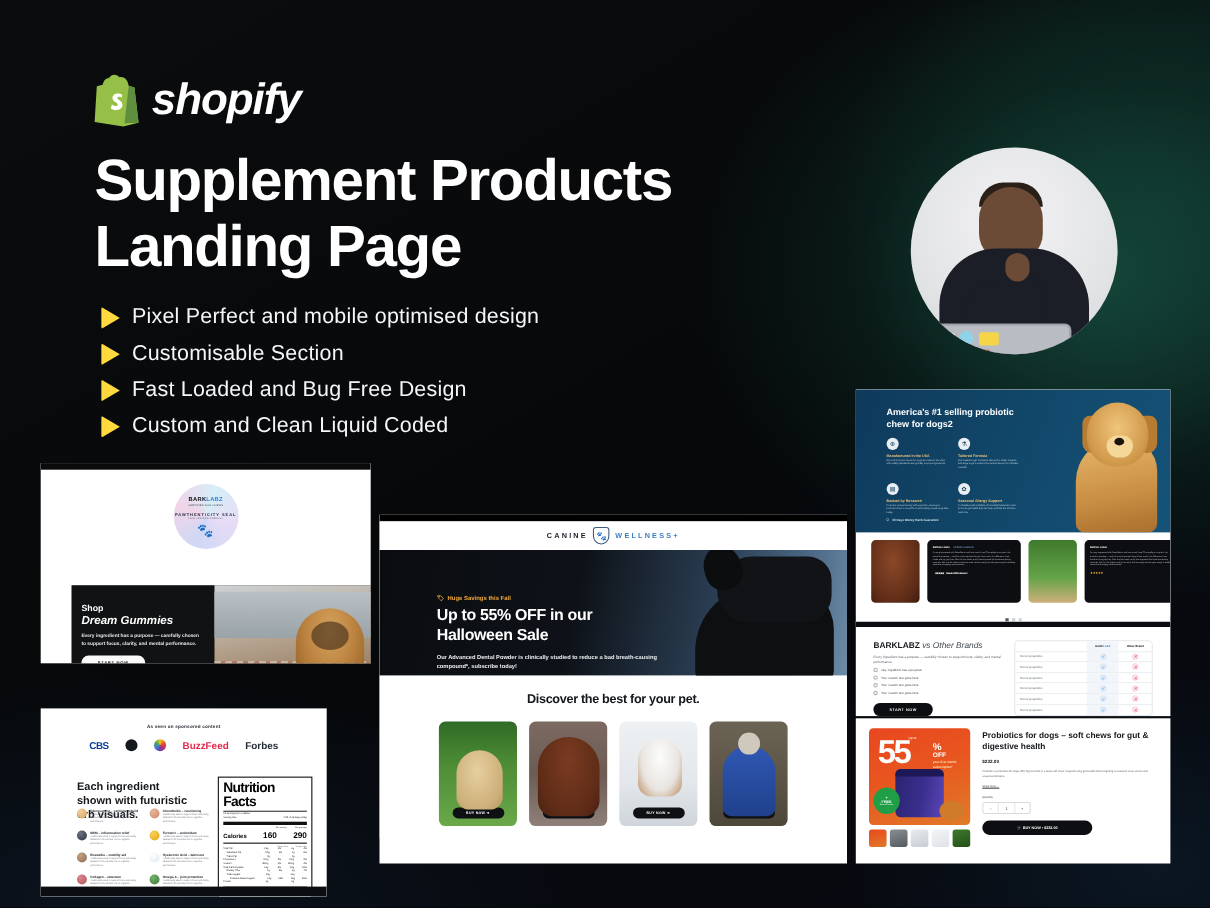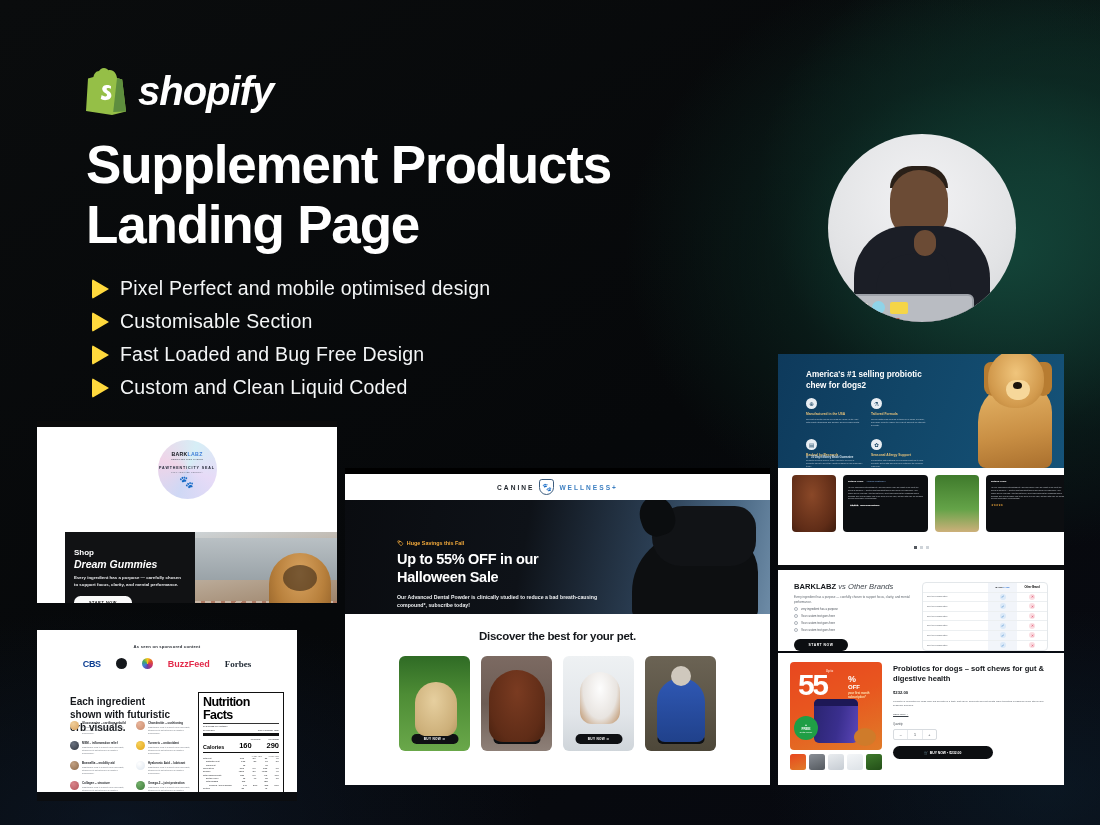--- a/index.html
+++ b/index.html
@@ -80,30 +80,30 @@
   .m1-k2 { font-size: 10.5px; font-style: italic; font-weight: bold; margin-top: 1px; }
   .m1-k3 { font-size: 4.4px; font-weight: bold; line-height: 1.5; margin-top: 5px; color: #e9eaec; width: 108px; }
   .m1-btn { margin-top: 8px; width: 58px; height: 13px; border-radius: 7px; background: #fafafa; color:#111; font-size: 3.8px; font-weight: bold; letter-spacing: .6px; display: flex; align-items: center; justify-content: center; }
   .m1-photo { flex: 1; background: linear-gradient(170deg,#cdd3d6 0%, #b7a693 45%, #8d6f52 100%); position: relative; }
   .dogA { position:absolute; right:6px; bottom:0; width:62px; height:74px; background:radial-gradient(ellipse at 50% 28%, #d7a25f 0%, #b8803c 55%, #8c5c26 100%); border-radius:34px 34px 16px 16px; }
   .dogA:after { content:''; position:absolute; left:14px; top:12px; width:34px; height:26px; background:#2c1d10; border-radius:50%; opacity:.55; }
   .m1-couch { position:absolute; left:0; top:6px; width:100%; height:42px; background:linear-gradient(180deg,#b9c0c4,#9aa3a8); }
   .m1-rug { position:absolute; left:0; bottom:0; width:100%; height:26px; background:repeating-linear-gradient(100deg,#c9b6a4 0 6px,#b07a63 6px 10px); }
 
   
-  #m2 { left: 37px; top: 630px; width: 260px; height: 171px; }
+  #m2 { left: 37px; top: 644px; width: 260px; height: 171px; }
   .m2-seen { text-align: center; font-size: 4.2px; font-weight: bold; color: #2b2f36; padding-top: 14px; letter-spacing: .2px; }
   .m2-logos { display: flex; align-items: center; justify-content: center; gap: 15px; margin-top: 9px; }
   .lg { font-size: 9px; font-weight: bold; }
   .lg-cbs { color: #0b3d91; letter-spacing: -.4px; }
   .lg-circ { width: 11px; height: 11px; border-radius: 50%; background: #15181c; }
   .lg-nbc { width: 11px; height: 11px; border-radius: 50%;
     background: conic-gradient(#f5c518, #e0542e, #c62f6c, #6b3fa0, #3f7fd8, #3fa85f, #f5c518); }
   .lg-bf { color: #e32b4b; }
-  .lg-fb { color: #1f2833; font-family: Liberation Serif, serif; }
+  .lg-fb { color: #1f2833; font-family: Liberation Sans, sans-serif; }
   .m2-h { position: absolute; left: 33px; top: 65px; width: 105px; font-size: 10px; font-weight: bold; color: #15181c; line-height: 1.3; }
   .m2-grid { position: absolute; left: 33px; top: 91px; width: 125px; display: grid; grid-template-columns: 1fr 1fr; gap: 6px 7px; }
   .ing { display: flex; gap: 3px; }
   .ing-orb { width: 9px; height: 9px; border-radius: 50%; flex: 0 0 auto; }
   .ing-t { font-size: 2.9px; font-weight: bold; color: #1a1d22; }
   .ing-d { font-size: 2.1px; color: #6f757d; line-height: 1.45; margin-top: 1px; }
   .nf { position: absolute; right: 13px; top: 62px; width: 86px; border: 1.2px solid #111; background: #fff; padding: 3px 4px 4px; }
   .nf-t { font-size: 12.5px; font-weight: bold; letter-spacing: -.6px; color: #000; line-height: 1; font-family:"Liberation Sans", sans-serif; }
   .nf-sm { font-size: 2.2px; color: #22252a; margin-top: 2px; display:flex; justify-content:space-between; }
   .nf-rule { height: 3px; background: #111; margin: 2px 0; }
@@ -145,21 +145,21 @@
   .p2 { background: linear-gradient(180deg,#7c6a62 0%, #6c5c54 50%, #8e8078 100%); }
   .p2:after{content:'';position:absolute;left:8px;top:14px;width:56px;height:72px;background:radial-gradient(ellipse at 50% 30%,#7a3b21,#5f2c17 70%,#46200f);border-radius:28px 28px 14px 14px;}
   .p3 { background: linear-gradient(180deg,#eef1f3 0%, #e2e6ea 60%, #cfd5da 100%); }
   .p3:after{content:'';position:absolute;left:17px;top:16px;width:40px;height:52px;background:radial-gradient(ellipse at 50% 32%,#fdfdfd,#e8e4e0 60%,#b98a5c 100%);border-radius:20px 20px 12px 12px;}
   .p4 { background: linear-gradient(180deg,#6b6354 0%, #5c5547 55%, #4d4739 100%); }
   .p4:after{content:'';position:absolute;left:12px;top:22px;width:48px;height:64px;background:linear-gradient(180deg,#2f58b4,#20418b);border-radius:24px 24px 8px 8px;}
   .p4:before{content:'';position:absolute;left:26px;top:10px;width:20px;height:20px;background:#cfc8bd;border-radius:50%;z-index:2;}
 
   
   #m4 { left: 778px; top: 354px; width: 286px; height: 212px; }
-  .m4-hero { height: 114px; background: linear-gradient(110deg,#0e3a5c 0%, #114668 45%, #155379 100%); position: relative; overflow: hidden; }
+  .m4-hero { height: 130px; background: linear-gradient(110deg,#0e3a5c 0%, #114668 45%, #155379 100%); position: relative; overflow: hidden; }
   .m4-h1 { position: absolute; left: 28px; top: 15px; font-size: 8.2px; font-weight: bold; color: #fff; line-height: 1.35; width: 130px; }
   .m4-feats { position: absolute; left: 28px; top: 44px; width: 122px; display: grid; grid-template-columns: 1fr 1fr; gap: 12px 8px; }
   .ft-ic { width: 11px; height: 11px; border-radius: 50%; background: #e9eef3; display: flex; align-items: center; justify-content: center; font-size: 5.5px; color: #13405f; }
   .ft-t { font-size: 3.3px; font-weight: bold; color: #e7c27a; margin-top: 3px; }
   .ft-d { font-size: 2.2px; color: #bccbd8; line-height: 1.5; margin-top: 1.5px; }
   .m4-guar { position: absolute; left: 28px; bottom: 9px; font-size: 2.8px; font-weight: bold; color: #cfe0ec; display:flex; gap:3px; align-items:center; }
   .m4-dog { position: absolute; right: -4px; bottom: 0; width: 128px; height: 126px; }
   .gr-body { position:absolute; right:16px; bottom:0; width:74px; height:86px; background:linear-gradient(170deg,#e8b86a,#c98f44 60%,#a96f2d); border-radius:40px 30px 8px 8px; }
   .gr-head { position:absolute; right:24px; top:8px; width:56px; height:58px; background:radial-gradient(ellipse at 50% 40%,#f0c57c,#d29a4d 65%,#b47c33); border-radius:28px 28px 26px 26px; }
   .gr-ear1 { position:absolute; right:66px; top:20px; width:18px; height:34px; background:#b77c31; border-radius:9px 9px 12px 12px; }

